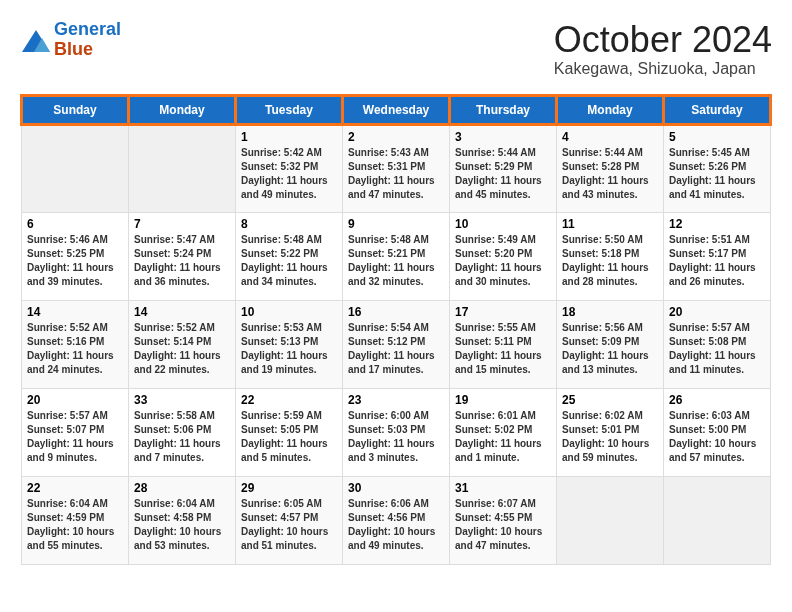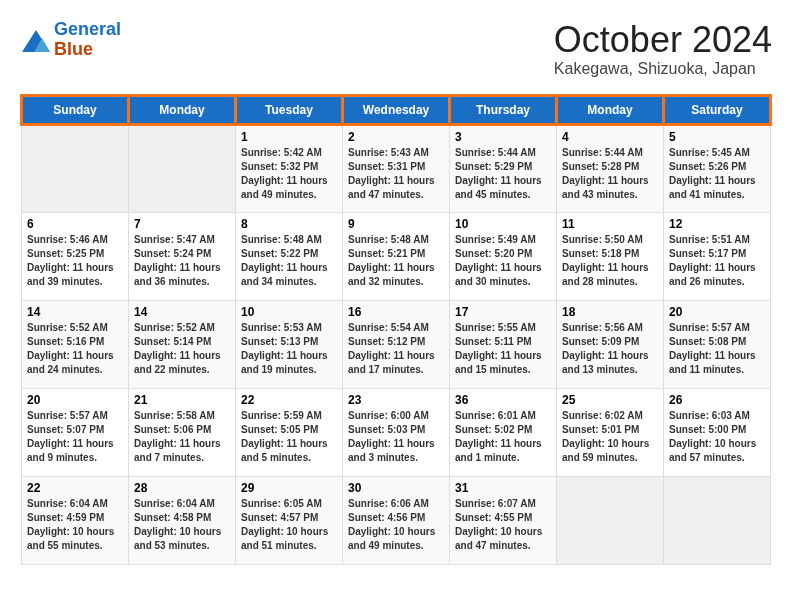--- a/index.html
+++ b/index.html
@@ -210,33 +210,33 @@
           <span class="day-num">20</span>
           <div class="day-detail">Sunrise: 5:57 AM<br>Sunset: 5:08 PM<br>Daylight: 11 hours and 11 minutes.</div>
         </td>
       </tr>
       <tr>
         <td>
           <span class="day-num">20</span>
           <div class="day-detail">Sunrise: 5:57 AM<br>Sunset: 5:07 PM<br>Daylight: 11 hours and 9 minutes.</div>
         </td>
         <td>
-          <span class="day-num">21</span>
+          <span class="day-num">33</span>
           <div class="day-detail">Sunrise: 5:58 AM<br>Sunset: 5:06 PM<br>Daylight: 11 hours and 7 minutes.</div>
         </td>
         <td>
           <span class="day-num">22</span>
           <div class="day-detail">Sunrise: 5:59 AM<br>Sunset: 5:05 PM<br>Daylight: 11 hours and 5 minutes.</div>
         </td>
         <td>
           <span class="day-num">23</span>
           <div class="day-detail">Sunrise: 6:00 AM<br>Sunset: 5:03 PM<br>Daylight: 11 hours and 3 minutes.</div>
         </td>
         <td>
-          <span class="day-num">36</span>
+          <span class="day-num">19</span>
           <div class="day-detail">Sunrise: 6:01 AM<br>Sunset: 5:02 PM<br>Daylight: 11 hours and 1 minute.</div>
         </td>
         <td>
           <span class="day-num">25</span>
           <div class="day-detail">Sunrise: 6:02 AM<br>Sunset: 5:01 PM<br>Daylight: 10 hours and 59 minutes.</div>
         </td>
         <td>
           <span class="day-num">26</span>
           <div class="day-detail">Sunrise: 6:03 AM<br>Sunset: 5:00 PM<br>Daylight: 10 hours and 57 minutes.</div>
         </td>

